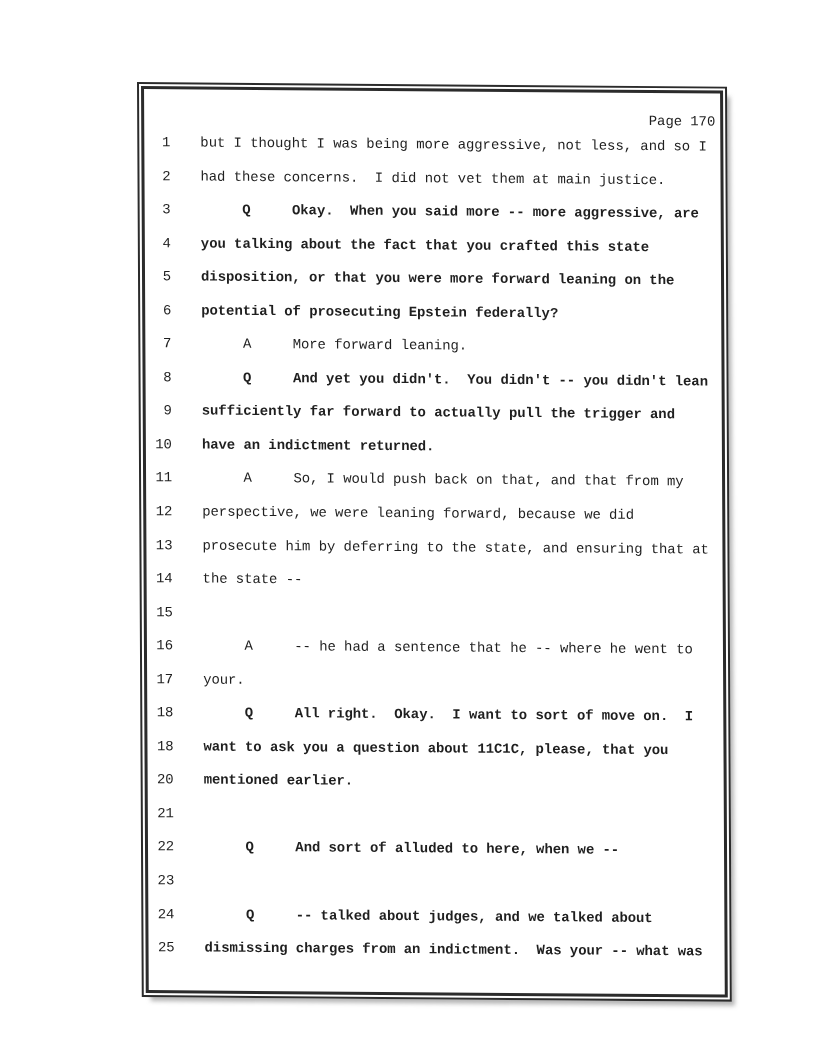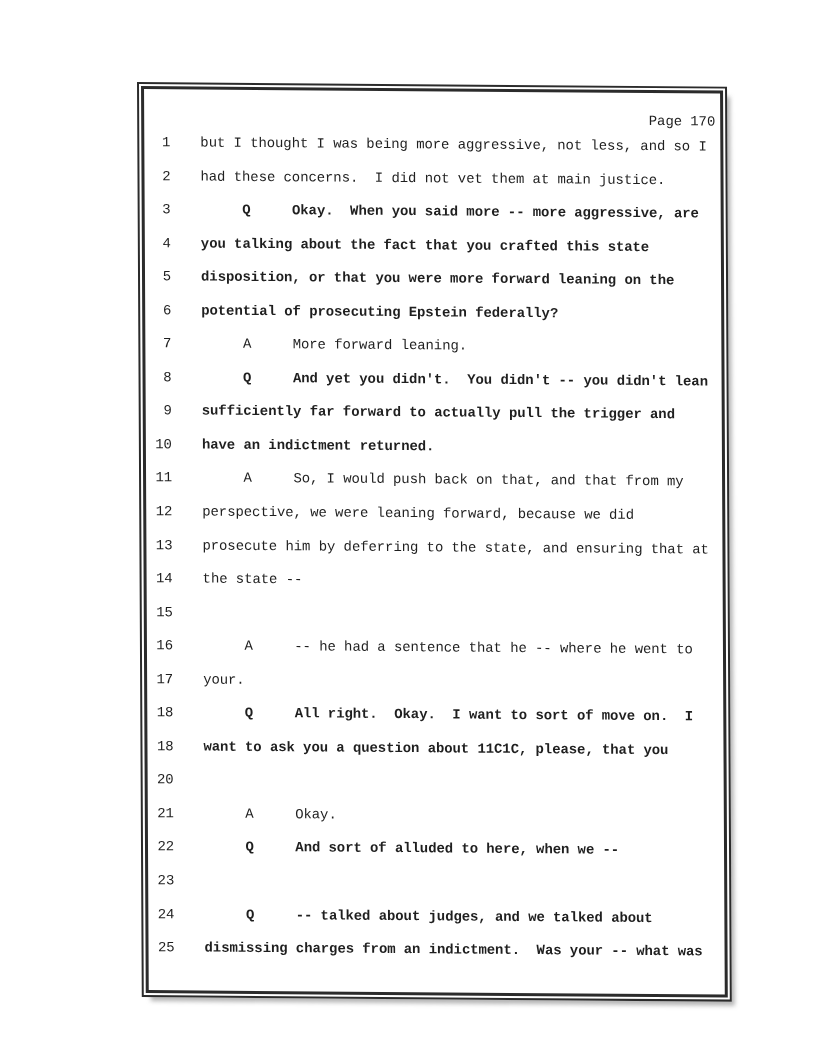--- a/index.html
+++ b/index.html
@@ -163,24 +163,24 @@
           <div class="line bold">
     <span class="num">18</span>
     <span class="txt">     Q     All right.  Okay.  I want to sort of move on.  I</span>
   </div>
           <div class="line bold">
     <span class="num">18</span>
     <span class="txt">want to ask you a question about 11C1C, please, that you</span>
   </div>
           <div class="line bold">
     <span class="num">20</span>
+    <span class="txt">mentioned earlier.</span>
   </div>
           <div class="line">
     <span class="num">21</span>
-    <span class="txt">     A     Okay.</span>
   </div>
           <div class="line bold">
     <span class="num">22</span>
     <span class="txt">     Q     And sort of alluded to here, when we --</span>
   </div>
           <div class="line">
     <span class="num">23</span>
   </div>
           <div class="line bold">
     <span class="num">24</span>

